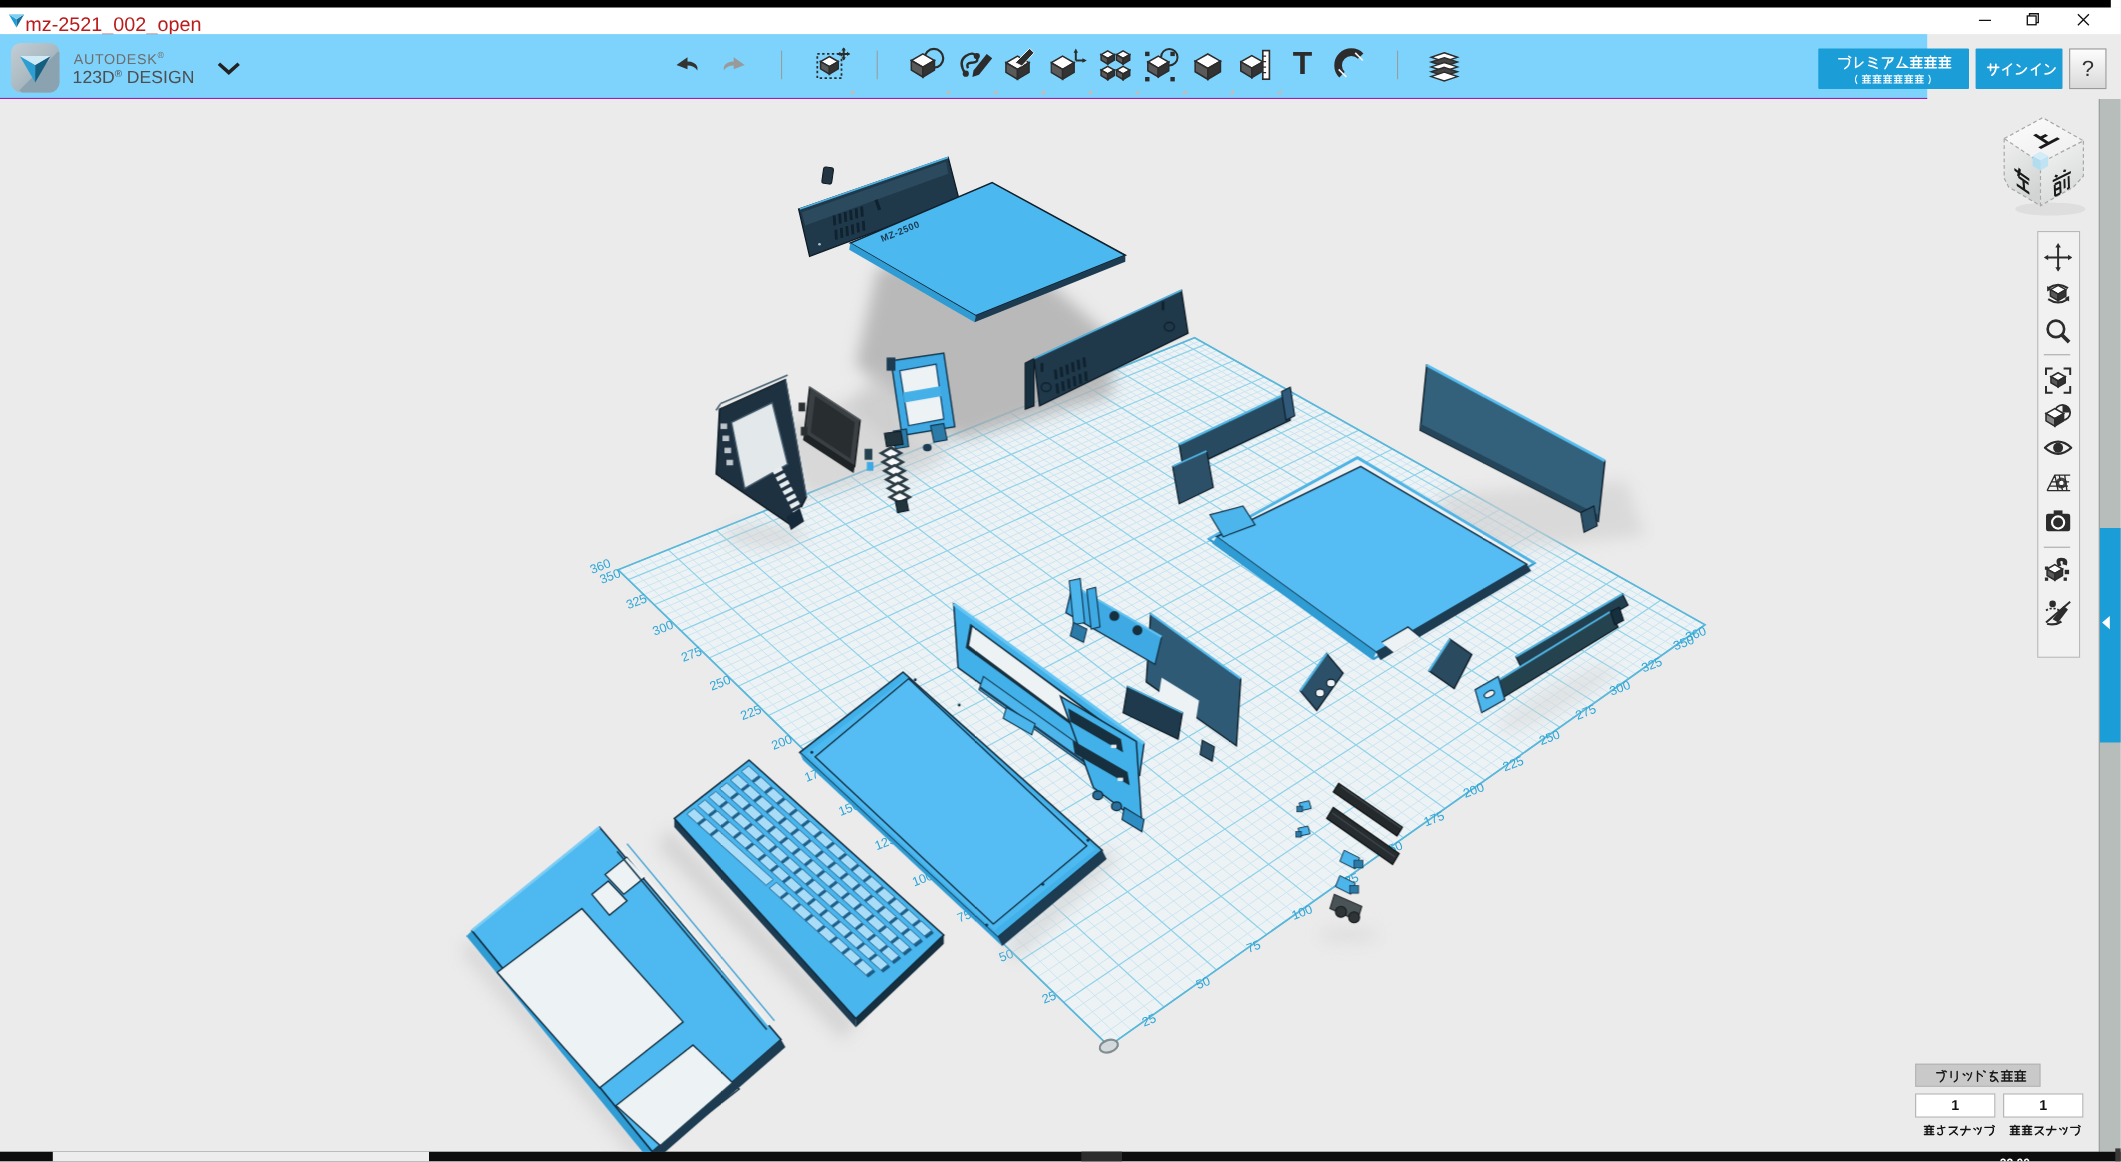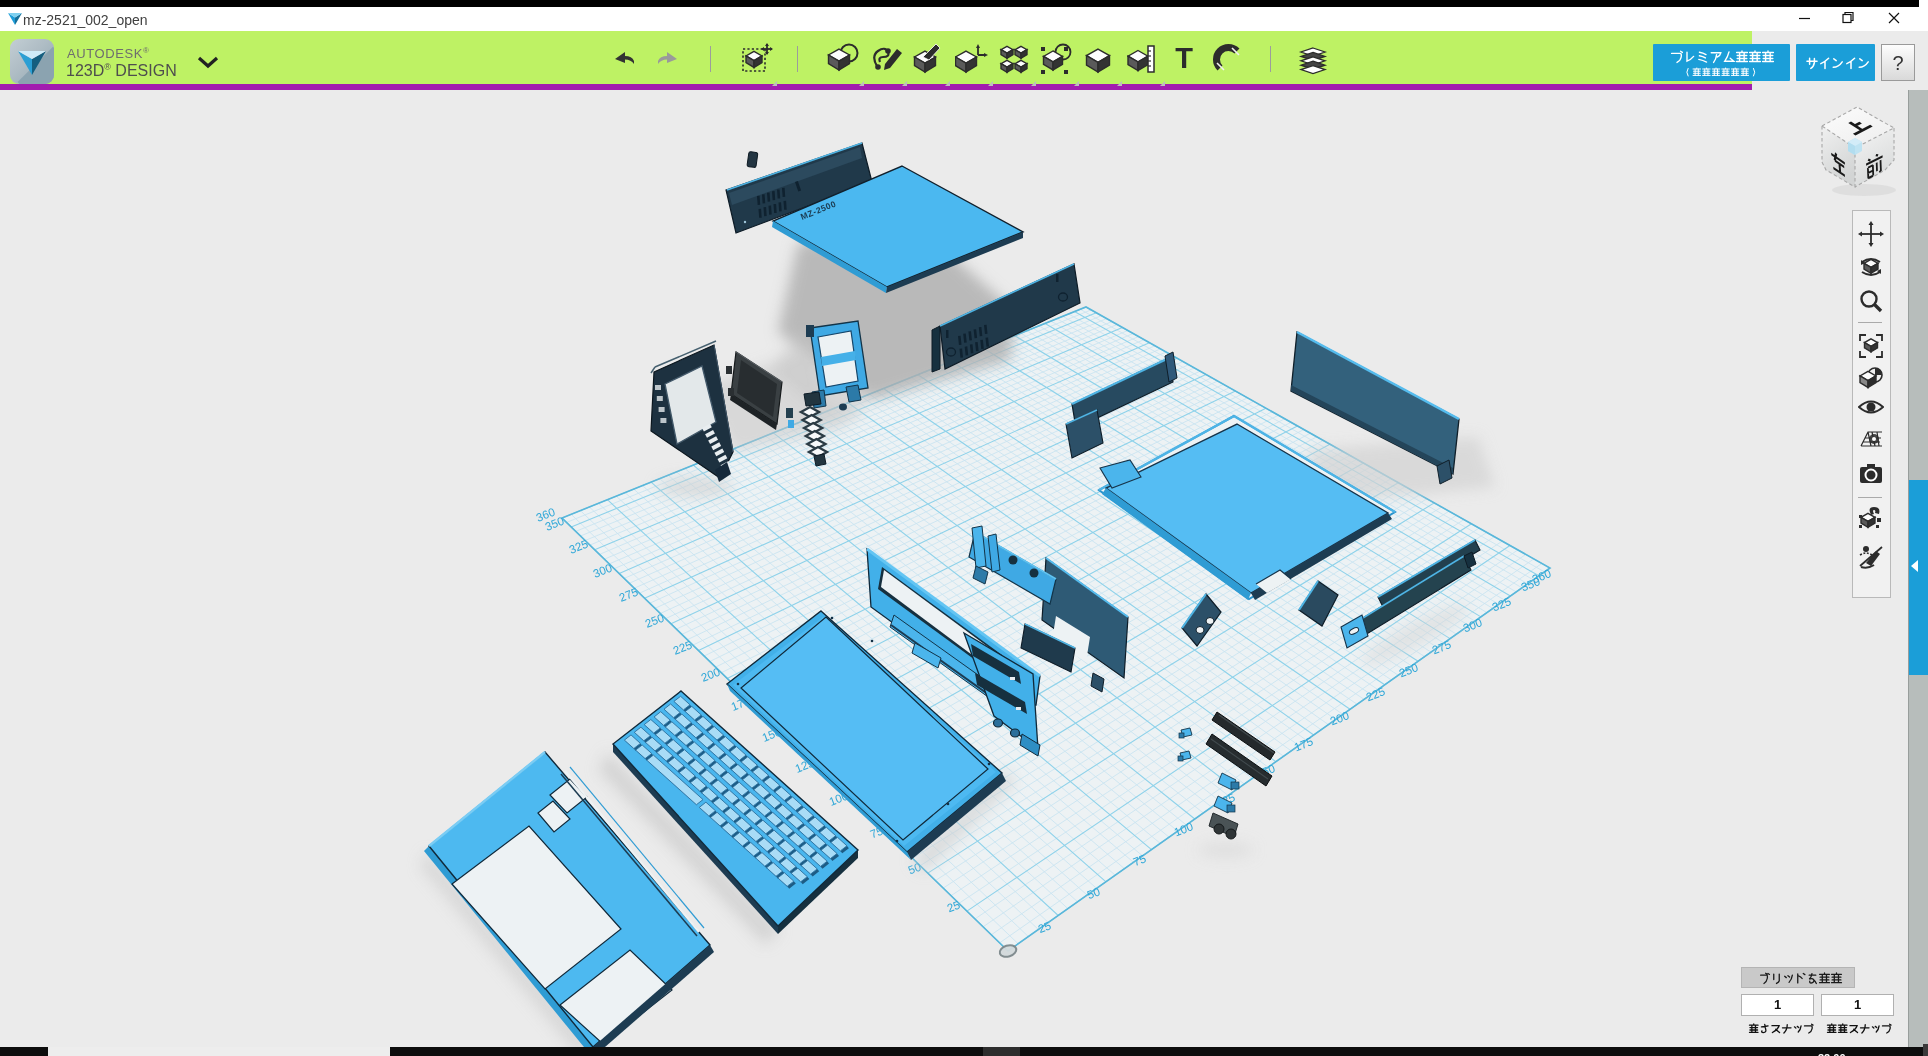--- a/index.html
+++ b/index.html
@@ -5,29 +5,29 @@
 .abs{position:absolute}
 </style></head><body>
 <div class="abs" style="left:0;top:0;width:1919px;height:7px;background:#000"></div>
 <div class="abs" style="left:1919px;top:0;width:9px;height:7px;background:#fff"></div>
 <div class="abs" style="left:0;top:7px;width:1928px;height:24px;background:#fff">
   <svg width="16" height="16" style="position:absolute;left:7px;top:4px" viewBox="0 0 16 16">
     <polygon points="1,2 8,6.5 8,14" fill="#1e9cd7"></polygon>
       <polygon points="15,2 8,6.5 8,14" fill="#156f9a"></polygon>
       <polygon points="1,2 15,2 8,6.5" fill="#7fd0ef"></polygon>
   </svg>
-  <span style="position:absolute;left:23px;top:5px;font-size:14px;color:#404040">mz-2521_002_open</span>
+  <span style="position:absolute;left:23px;top:5px;font-size:18px;color:#b91c1c">mz-2521_002_open</span>
   <svg width="140" height="24" style="position:absolute;left:1780px;top:0" viewBox="0 0 140 24">
     <line x1="19" y1="11.5" x2="30" y2="11.5" stroke="#111" stroke-width="1.2"></line>
     <rect x="63" y="7.5" width="8" height="8" fill="none" stroke="#111" stroke-width="1.2"></rect>
     <path d="M65 7.5 V5.5 H73 V13.5 H71" fill="none" stroke="#111" stroke-width="1.2"></path>
     <path d="M109 6 L119 16 M119 6 L109 16" stroke="#111" stroke-width="1.2"></path>
   </svg>
 </div>
-<div class="abs" style="left:0;top:31px;width:1752px;height:59px;background:#bef264;border-bottom:6px solid #a21caf">
+<div class="abs" style="left:0;top:31px;width:1752px;height:59px;background:#7dd3fc;border-bottom:1px solid #a21caf">
   <div class="abs" style="left:10px;top:8px;width:44px;height:45px;border-radius:9px;background:linear-gradient(135deg,#c3ced4 0%,#aebcc4 45%,#8da4b0 100%);overflow:hidden">
     <div class="abs" style="left:18px;top:18px;width:50px;height:50px;background:#8ba3b0;transform:rotate(45deg)"></div>
     <svg width="44" height="45" viewBox="0 0 44 45" style="position:absolute;left:0;top:0">
       <polygon points="8,12 22,20 22,36" fill="#2b9fd4"></polygon>
         <polygon points="36,12 22,20 22,36" fill="#145e7f"></polygon>
         <polygon points="8,12 36,12 22,20" fill="#cfeaf7"></polygon>
     </svg>
   </div>
   <div class="abs" style="left:67px;top:15px;font-size:13px;color:#6e6e6e;letter-spacing:0.6px">AUTODESK<span style="font-size:8px;vertical-align:top">®</span></div>
   <div class="abs" style="left:66px;top:31px;font-size:16px;font-weight:normal;color:#4e4e4e;letter-spacing:0px">123D<span style="font-size:9px;vertical-align:top">®</span> DESIGN</div>

